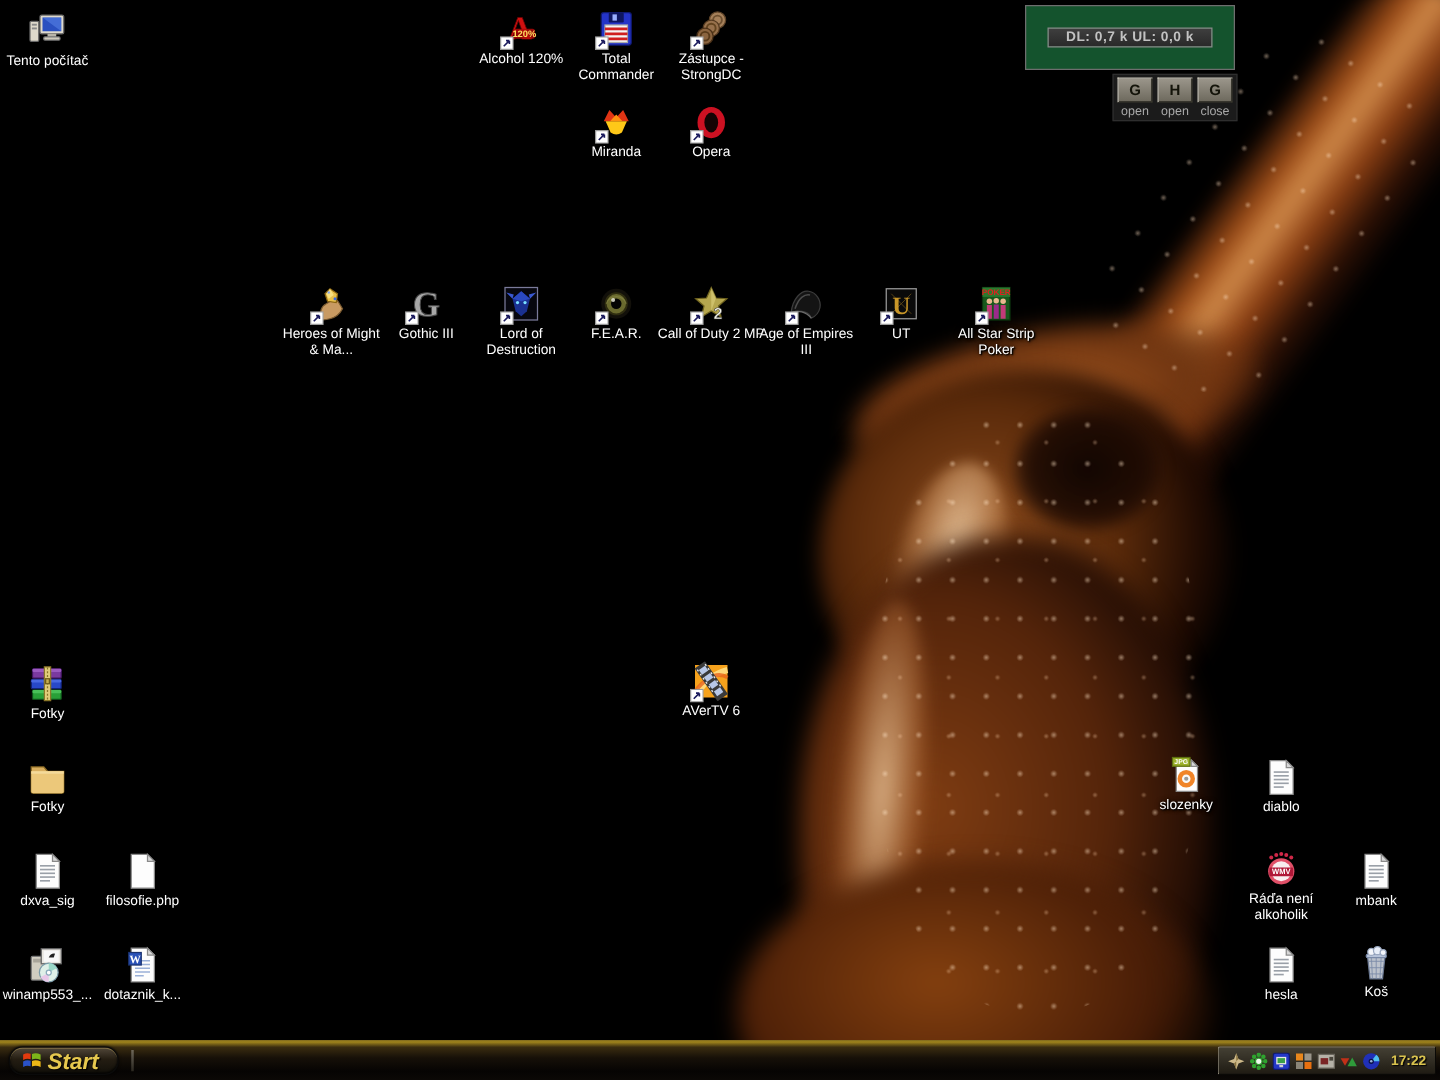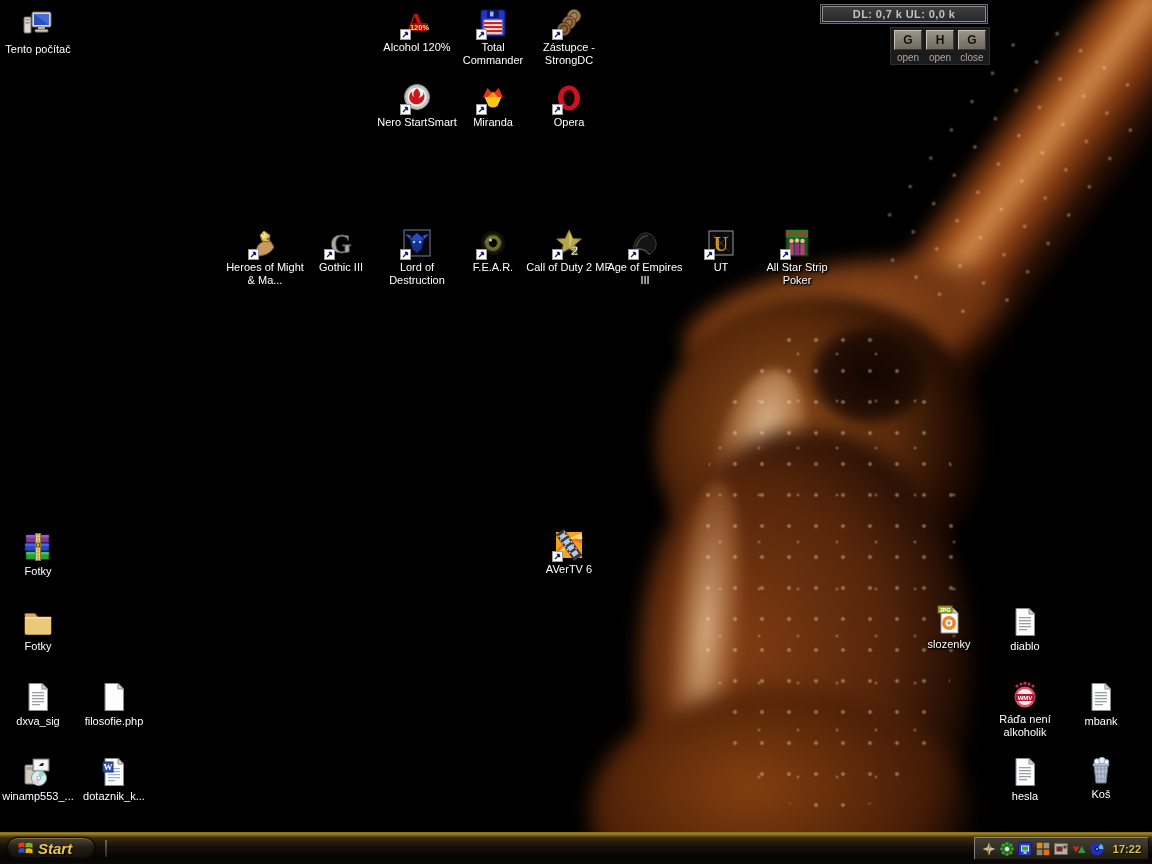--- a/index.html
+++ b/index.html
@@ -37,39 +37,39 @@
   
   #icons{position:absolute;inset:0;z-index:2;}
   .dicon{position:absolute;width:86px;text-align:center;cursor:pointer;}
   .ic-wrap{width:34px;height:34px;margin:0 auto;position:relative;display:flex;align-items:center;justify-content:center;}
   .sc{position:absolute;left:0;bottom:0;width:11px;height:11px;line-height:0;}
   .dlabel{margin-top:1px;font-size:11px;line-height:13px;color:#fff;
     text-shadow:1px 1px 2px #000,1px 1px 1px #000,0 0 4px #000;}
 
   
   .net-widget{position:absolute;left:820px;top:4px;z-index:3;width:170px;}
-  .nw-bar{width:168px;border:1px solid #6e6e6e;background:#0f172a;padding:1px;}
+  .nw-bar{width:168px;border:1px solid #6e6e6e;background:#14532d;padding:17px;}
   .nw-bar-in{border:1px solid #8a8a8a;background:linear-gradient(#3e3e3e,#292929);color:#c2c2c2;
     font-size:11px;font-weight:bold;text-align:center;line-height:14px;letter-spacing:.4px;}
   .nw-btnrow{display:flex;justify-content:flex-end;margin-top:3px;}
   .nw-panel{background:#1b1b1b;border:1px solid #2e2e2e;padding:2px 2px 1px;display:flex;gap:2px;}
   .nw-col{width:30px;text-align:center;}
   .nw-btn{width:28px;height:20px;background:linear-gradient(#9a958a,#6e6a5e);border:1px solid;
     border-color:#c8c4b8 #3a382e #3a382e #c8c4b8;font-weight:bold;font-size:12px;color:#14140a;
     font-family:"Liberation Sans",sans-serif;padding:0;cursor:pointer;}
   .nw-lbl{font-size:10px;color:#a8a8a8;margin-top:2px;}
 
   
   .taskbar{position:absolute;left:0;bottom:0;width:1152px;height:32px;z-index:5;
     background:linear-gradient(#7e681e 0%,#a0841c 5%,#3a2c10 18%,#161008 45%,#060403 78%,#0b0806 100%);}
   .start-btn{position:absolute;left:7px;top:5px;height:23px;width:88px;border-radius:11px;border:1px solid #0a0a0a;
     background:linear-gradient(#52483a,#241d12 45%,#12100a);
     box-shadow:inset 0 1px 0 rgba(255,220,120,.3),inset 0 -1px 2px #000,0 0 2px #000;
     display:flex;align-items:center;gap:4px;padding:0 9px;cursor:pointer;}
-  .start-label{font-style:italic;font-weight:bold;font-size:15px;color:#e6c84e;text-shadow:1px 1px 1px #000;line-height:1;}
+  .start-label{font-style:italic;font-weight:bold;font-size:18px;color:#e6c84e;text-shadow:1px 1px 1px #000;line-height:1;}
   .tb-sep{position:absolute;left:105px;top:8px;width:2px;height:17px;background:linear-gradient(#8a857a,#3a362c);opacity:.7;}
   .tray{position:absolute;right:3px;top:5px;height:23px;display:flex;align-items:center;gap:4px;padding:0 7px;
     background:linear-gradient(#444034,#1f1b13);border:1px solid;border-color:#8a8476 #0a0906 #0a0906 #8a8476;border-radius:2px;text-align:right;}
   .tricon{width:14px;height:14px;display:inline-flex;line-height:0;cursor:pointer;}
   .clock{font-size:11px;font-weight:bold;color:#d8c24e;margin-left:5px;text-shadow:1px 1px 1px #000;cursor:default;}
 </style>
 </head>
 <body>
 
 <div class="desktop">
@@ -144,34 +144,20 @@
             <circle cx="16" cy="15.5" r="3.5" fill="none" stroke="#63441f" stroke-width="1.5"></circle>
             <circle cx="11" cy="22" r="6.5" fill="#8a643f" stroke="#4a3018"></circle>
             <circle cx="11" cy="22" r="3.5" fill="none" stroke="#583a1a" stroke-width="1.5"></circle>
           </svg>
           <span class="sc"><svg width="11" height="11" viewBox="0 0 11 11">
               <rect x="0.5" y="0.5" width="10" height="10" fill="#fff" stroke="#9a9a9a"></rect>
               <path d="M3 8 L7.5 3.5 M7.5 3.5 H4.8 M7.5 3.5 V6.2" stroke="#1a1a5e" stroke-width="1.3" fill="none"></path>
             </svg></span>
         </div>
         <div class="dlabel">Zástupce - StrongDC</div>
-      </div>
-      <div class="dicon" style="left: 374px; top: 81px;">
-        <div class="ic-wrap">
-          <svg width="32" height="32" viewBox="0 0 32 32">
-            <circle cx="16" cy="15" r="12.5" fill="#c4c4c4" stroke="#8a8a8a"></circle>
-            <circle cx="16" cy="15" r="9.5" fill="#f2f2f2"></circle>
-            <path d="M16 6.5 c3.5 3.5 4 6.5 1.5 9.5 c4-1 5.5-3.5 4.8-6 c2.6 4.6 .8 10.5-4.8 12 c-5 1.3-9.3-2.3-9.3-6.8 c0-2.5 1.2-4.4 3-5.6 c-.6 2.6 .2 4.4 2 5.4 c-1.6-3.6-.6-6.4 2.8-8.5z" fill="#cc1818"></path>
-          </svg>
-          <span class="sc"><svg width="11" height="11" viewBox="0 0 11 11">
-              <rect x="0.5" y="0.5" width="10" height="10" fill="#fff" stroke="#9a9a9a"></rect>
-              <path d="M3 8 L7.5 3.5 M7.5 3.5 H4.8 M7.5 3.5 V6.2" stroke="#1a1a5e" stroke-width="1.3" fill="none"></path>
-            </svg></span>
-        </div>
-        <div class="dlabel">Nero StartSmart</div>
       </div>
       <div class="dicon" style="left: 450px; top: 81px;">
         <div class="ic-wrap">
           <svg width="32" height="32" viewBox="0 0 32 32">
             <path d="M6 15 l4.5-9 5.5 6 5.5-6 4.5 9 z" fill="#e03414"></path>
             <path d="M7.5 15 h17 l-4 9 c-3 2-6 2-9 0z" fill="#ffc818"></path>
             <path d="M11 15 l5-5.5 5 5.5z" fill="#ff9010"></path>
           </svg>
           <span class="sc"><svg width="11" height="11" viewBox="0 0 11 11">
               <rect x="0.5" y="0.5" width="10" height="10" fill="#fff" stroke="#9a9a9a"></rect>

